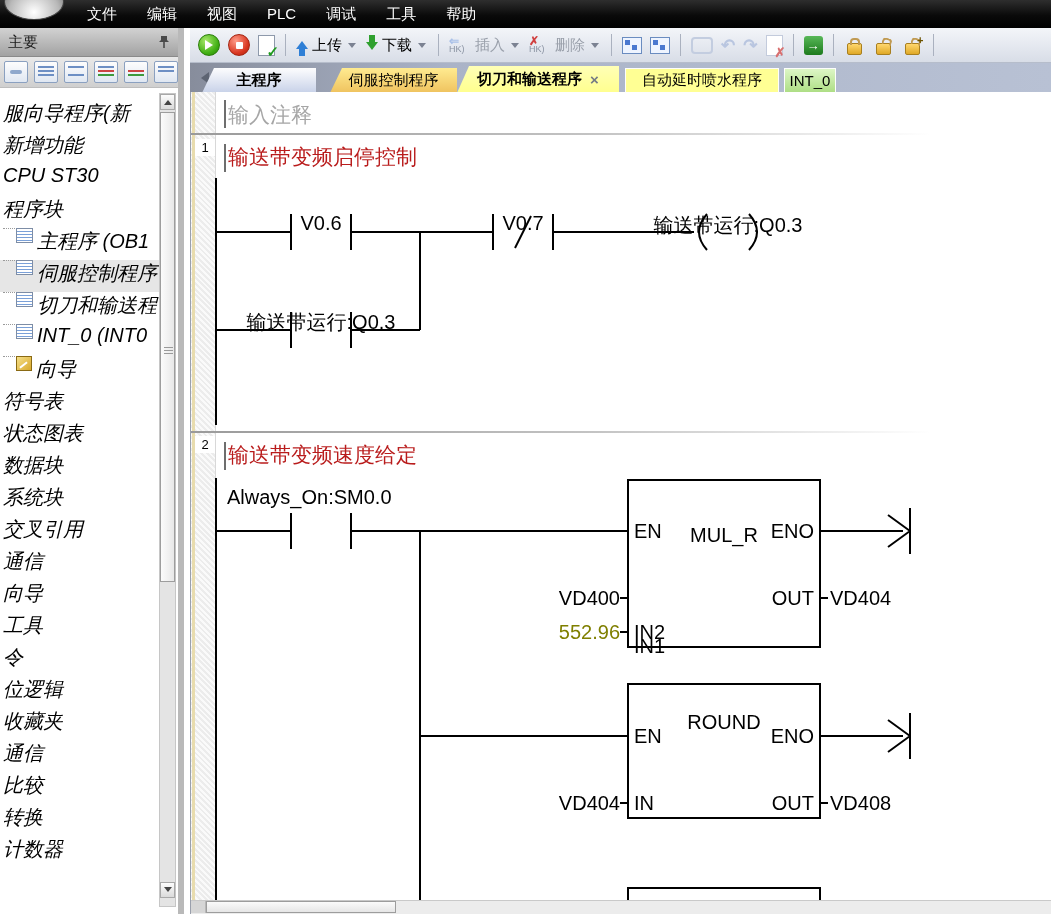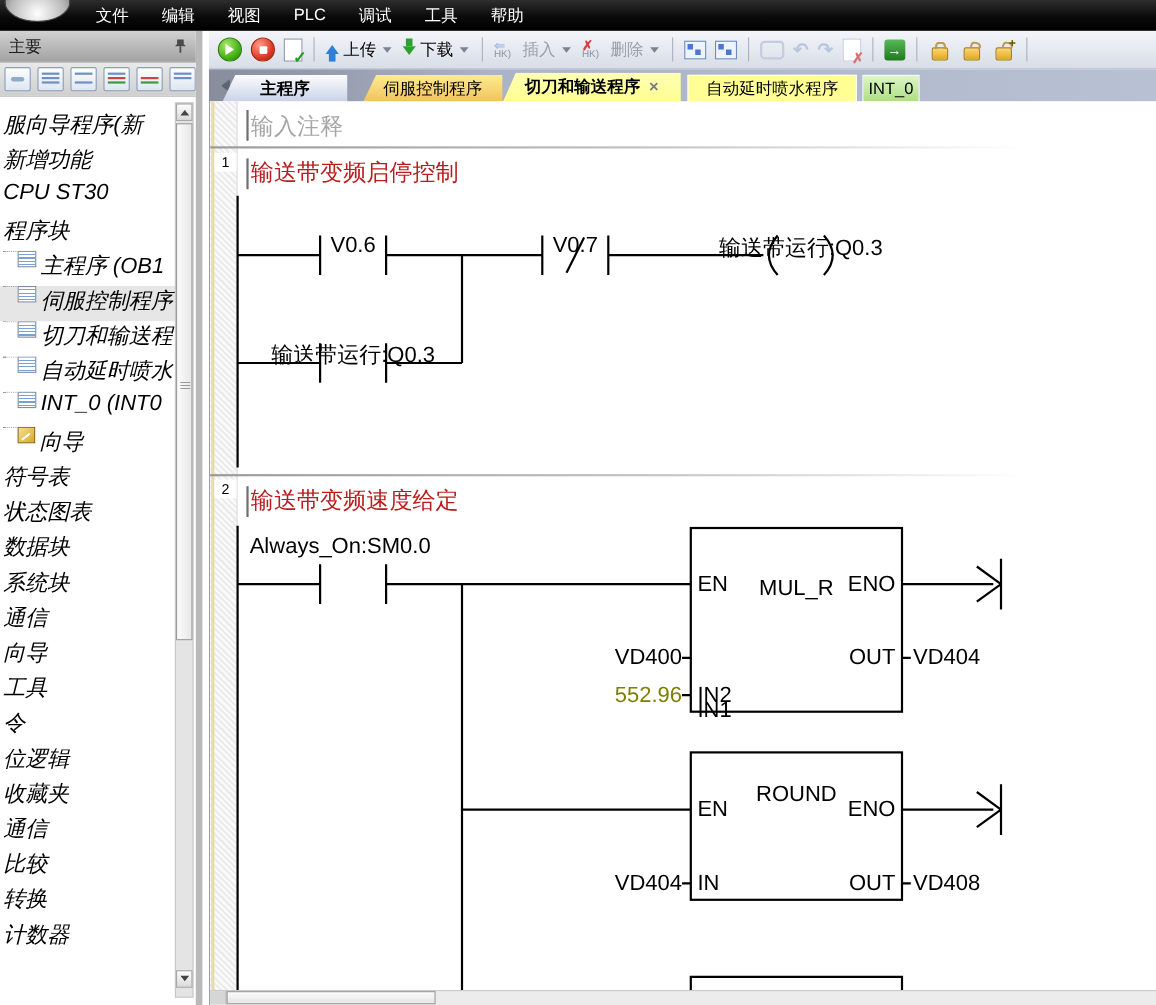--- a/index.html
+++ b/index.html
@@ -195,43 +195,41 @@
         <span>伺服控制程序</span>
       </div>
     <div class="trow">
         <span class="twig"></span>
         <span class="pouicon"></span>
         <span>切刀和输送程</span>
       </div>
     <div class="trow">
         <span class="twig"></span>
         <span class="pouicon"></span>
-        <span>自动延时喷水</span>
-      </div>
-    <div class="trow">
-        <span class="twig"></span>
-        <span class="pouicon"></span>
         <span>INT_0 (INT0</span>
       </div>
     <div class="trow">
         <span class="twig"></span>
         <span class="wizicon"></span>
         <span>向导</span>
       </div>
     <div class="trow">
         <span>符号表</span>
       </div>
     <div class="trow">
         <span>状态图表</span>
       </div>
     <div class="trow">
         <span>数据块</span>
       </div>
     <div class="trow">
         <span>系统块</span>
+      </div>
+    <div class="trow">
+        <span>交叉引用</span>
       </div>
     <div class="trow">
         <span>通信</span>
       </div>
     <div class="trow">
         <span>向导</span>
       </div>
     <div class="trow">
         <span>工具</span>
       </div>

